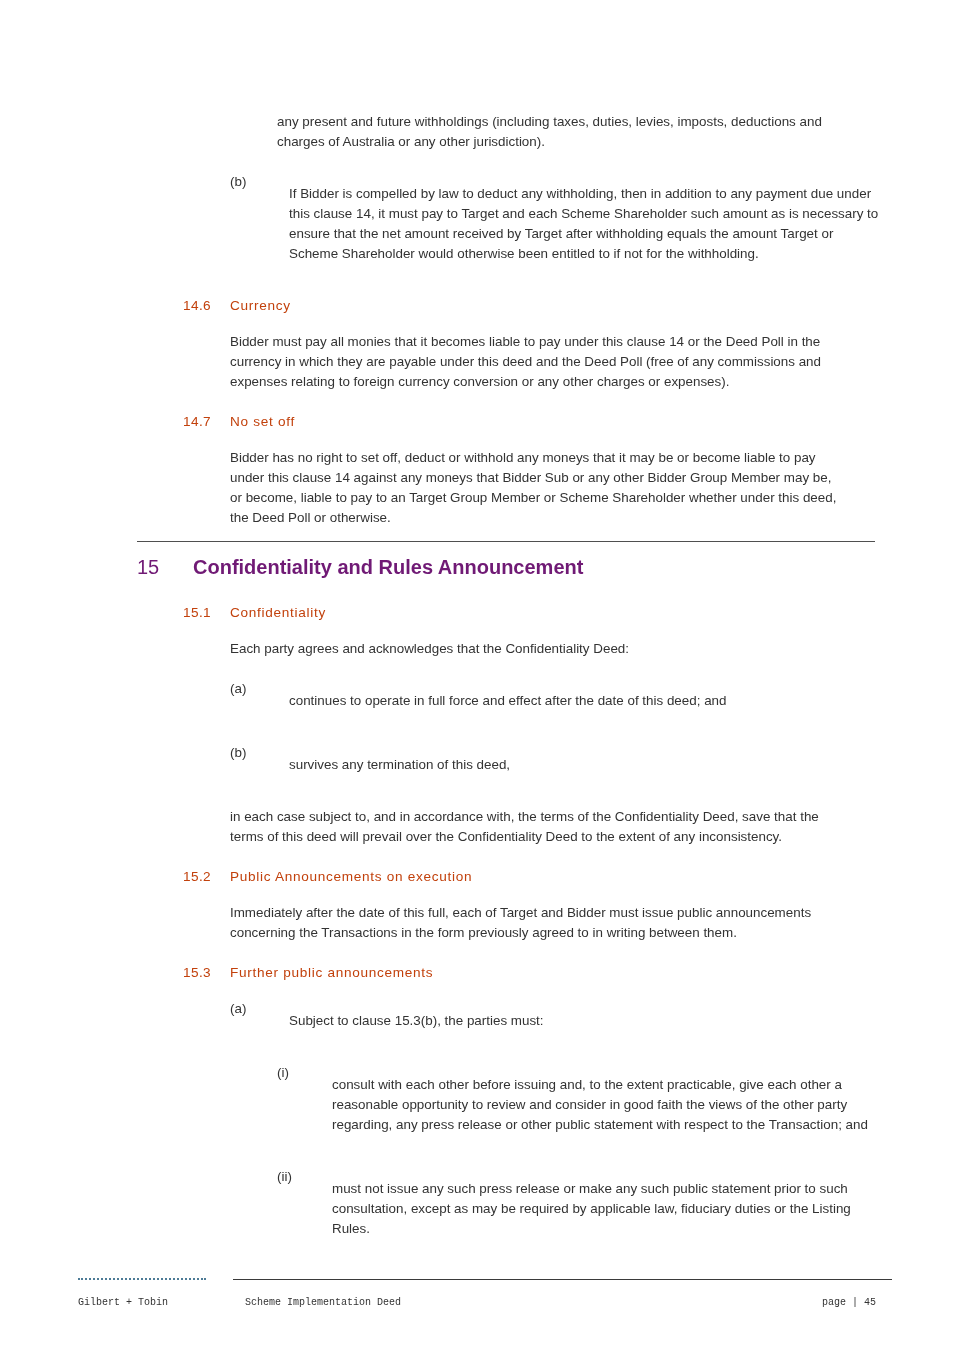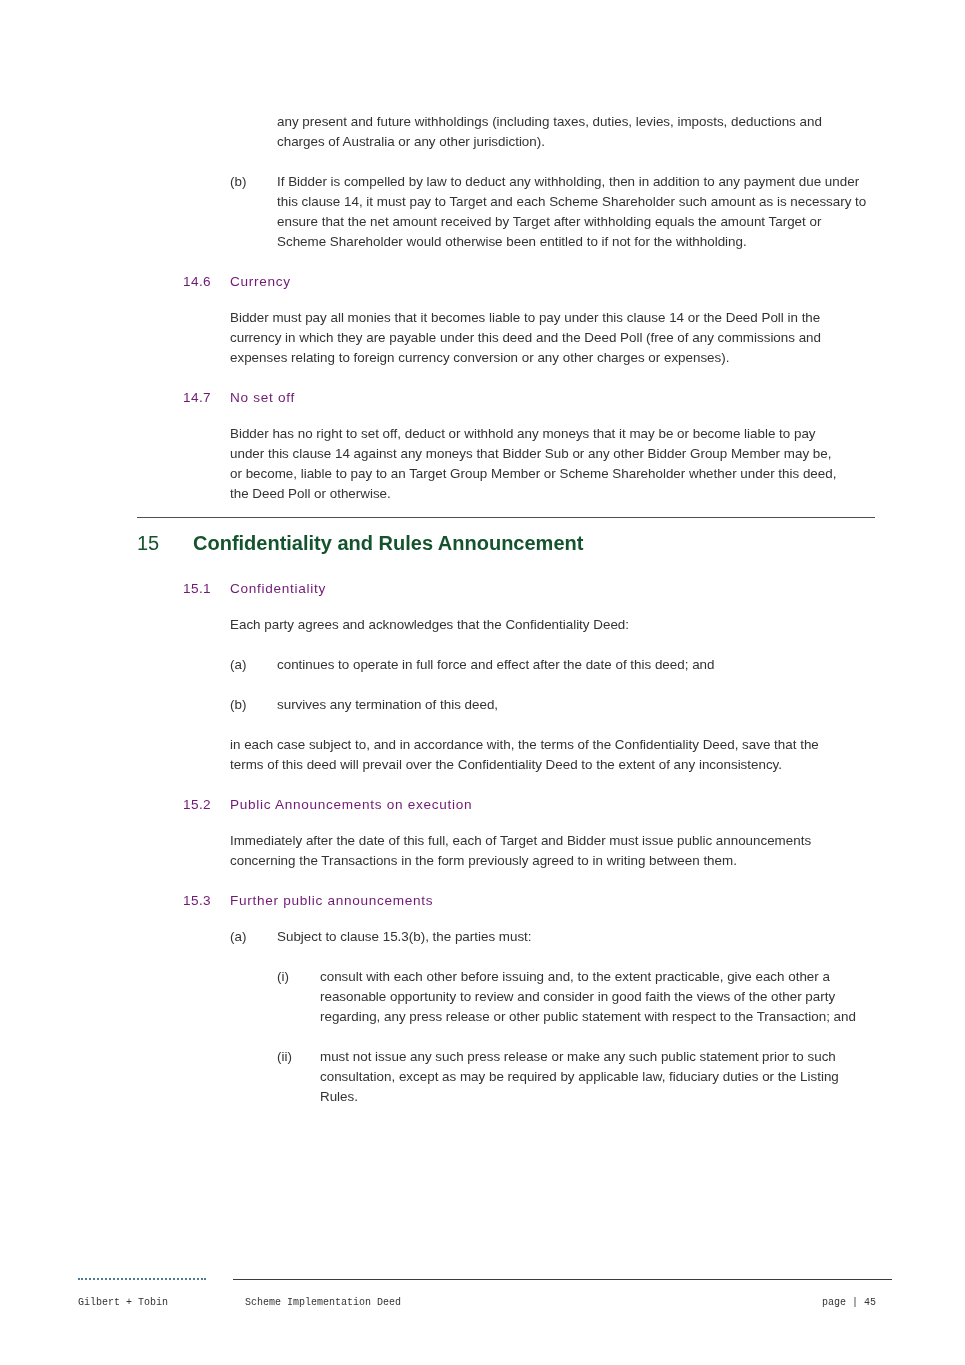--- a/index.html
+++ b/index.html
@@ -33,44 +33,44 @@
     line-height: 20px;
     margin: 0 0 20px 0;
   }
   .item-l1 { margin-left: 230px; }
   .item-l1 .marker { flex: 0 0 47px; }
   .item-l1 .item-text { width: 590px; }
   .item-l2 { margin-left: 277px; }
   .item-l2 .marker { flex: 0 0 43px; }
   .item-l2 .item-text { width: 540px; }
   .marker { color: #333333; }
-  .item-text { margin: 0; }
+  .item-text { margin: 12px; }
 
   .subheading {
     display: flex;
     margin: 0 0 16px 183px;
     font-size: 13.6px;
     line-height: 20px;
-    color: #701a75;
+    color: #c2410c;
     letter-spacing: 0.7px;
   }
   .subheading .sub-num { flex: 0 0 47px; letter-spacing: 0.4px; }
 
   .s15-rule {
     margin: -7px 0 0 137px;
     width: 738px;
     border: none;
     border-top: 1.5px solid #4f4f4f;
   }
   .section-heading {
     display: flex;
     margin: 11px 0 22px 137px;
     font-size: 20px;
     line-height: 28px;
-    color: #14532d;
+    color: #701a75;
   }
   .section-heading .sec-num { flex: 0 0 56px; font-weight: 400; }
   .section-heading .sec-title { font-weight: 700; }
 
   .footer-dotted {
     position: absolute;
     left: 78px;
     top: 1278px;
     width: 128px;
     border-top: 2px dotted #4d7b96;

